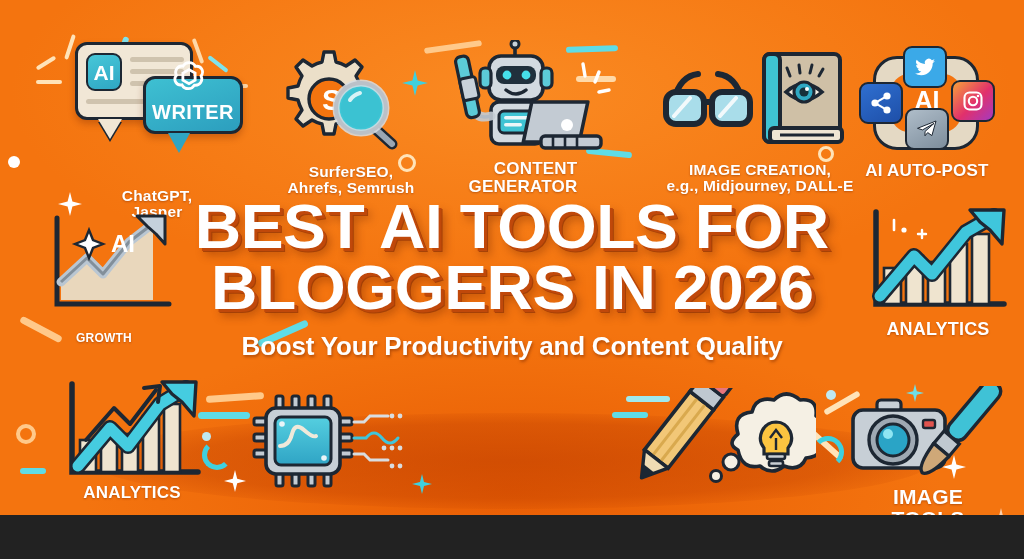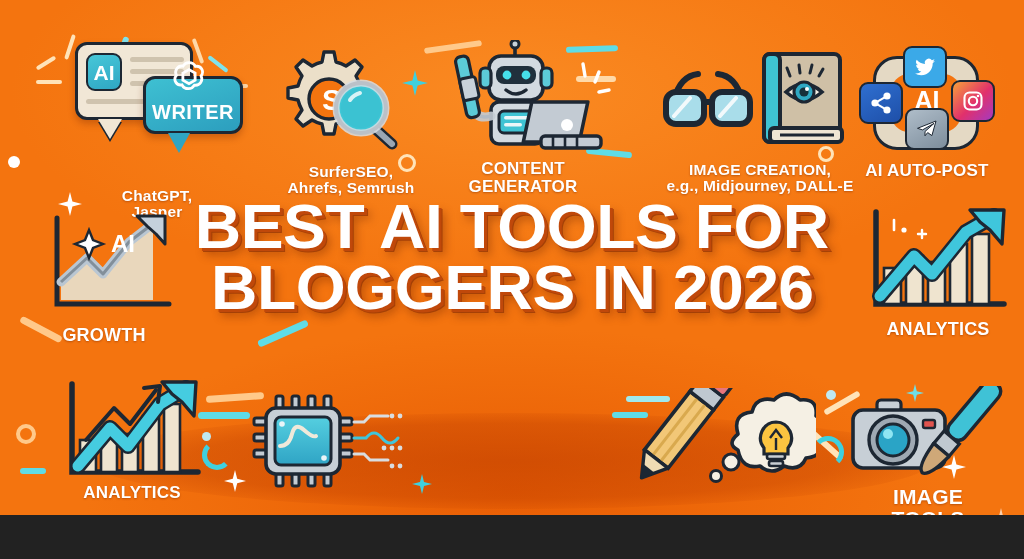--- a/index.html
+++ b/index.html
@@ -252,21 +252,21 @@
         <line x1="132" y1="96" x2="132" y2="108" stroke="#1D2733" stroke-width="2.6"></line>
         <line x1="144" y1="96" x2="144" y2="108" stroke="#1D2733" stroke-width="2.6"></line>
 
         <g stroke="#FFFFFF" stroke-width="3.4" stroke-linecap="round">
           <line x1="152" y1="36" x2="150" y2="24"></line>
           <line x1="162" y1="42" x2="166" y2="32"></line>
           <line x1="166" y1="52" x2="176" y2="50"></line>
         </g>
       </svg>
     </div>
-    <div class="cap" style="margin-top:2px;font-size:17px;">
+    <div class="cap" style="margin-top:2px;font-size:17px;text-align:right;">
       <div>CONTENT</div>
       <div>GENERATOR</div>
     </div>
   </div>
 
   <div class="cell" style="left:648px;top:44px;width:224px;">
     <div class="ico-wrap" style="width:200px;height:112px;">
       <svg width="200" height="112" viewBox="0 0 200 112">
 
         <g>
@@ -350,21 +350,21 @@
       <svg width="150" height="104" viewBox="0 0 150 104">
         <polyline points="28,6 28,92 140,92" fill="none" stroke="#1D2733" stroke-width="5" stroke-linecap="round"></polyline>
         <path d="M32 88 L32 70 L58 46 L74 62 L100 30 L124 10 L124 88 Z" fill="#E8DCC6" opacity=".95"></path>
         <path d="M32 70 L58 46 L74 62 L100 30 L126 10" fill="none" stroke="#B9C6D2" stroke-width="9" stroke-linejoin="round" stroke-linecap="round"></path>
         <path d="M32 70 L58 46 L74 62 L100 30 L126 10" fill="none" stroke="#1D2733" stroke-width="3" stroke-linejoin="round" fill-opacity="0" opacity=".35"></path>
         <path d="M108 4 L136 4 L136 32 L127 22 L118 14 Z" fill="#C5D1DC" stroke="#1D2733" stroke-width="3" stroke-linejoin="round"></path>
         <path d="M8 14 l4 10 10 4 -10 4 -4 10 -4-10 -10-4 10-4z" transform="translate(52,4)" fill="#FFFFFF" stroke="#1D2733" stroke-width="2.4"></path>
         <text x="82" y="40" font-family="Liberation Sans, sans-serif" font-size="24" font-weight="700" fill="#FFFFFF">AI</text>
       </svg>
     </div>
-    <div class="cap" style="margin-top:10px;font-size:18px;">GROWTH</div>
+    <div class="cap" style="margin-top:16px;font-size:12px;">GROWTH</div>
   </div>
 
   <div class="cell" style="left:858px;top:204px;width:160px;">
     <div class="ico-wrap" style="width:152px;height:114px;">
       <svg width="152" height="114" viewBox="0 0 152 114">
         <polyline points="14,8 14,100 142,100" fill="none" stroke="#1D2733" stroke-width="5.5" stroke-linecap="round"></polyline>
         <g fill="#EFE4CF" stroke="#1D2733" stroke-width="2.6">
           <rect x="22" y="64" width="17" height="36"></rect>
           <rect x="44" y="52" width="17" height="48"></rect>
           <rect x="66" y="58" width="17" height="42"></rect>
@@ -378,20 +378,21 @@
         <line x1="32" y1="16" x2="32" y2="26" stroke="#FFFFFF" stroke-width="2.6" stroke-linecap="round"></line>
         <path d="M60 26 l0 8 M56 30 l8 0" stroke="#FFFFFF" stroke-width="2.4" stroke-linecap="round"></path>
       </svg>
     </div>
     <div class="cap" style="margin-top:2px;font-size:18px;">ANALYTICS</div>
   </div>
 
   <div id="title-block">
     <div class="title-line">BEST AI TOOLS FOR</div>
     <div class="title-line">BLOGGERS IN 2026</div>
+    <div class="subtitle">Boost Your Productivity and Content Quality</div>
   </div>
 
   <div class="cell" style="left:52px;top:378px;width:160px;">
     <div class="ico-wrap" style="width:152px;height:106px;">
       <svg width="152" height="106" viewBox="0 0 152 106">
         <polyline points="16,6 16,94 142,94" fill="none" stroke="#1D2733" stroke-width="5.5" stroke-linecap="round"></polyline>
         <g fill="#EFE4CF" stroke="#1D2733" stroke-width="2.6">
           <rect x="24" y="62" width="16" height="32"></rect>
           <rect x="45" y="50" width="16" height="44"></rect>
           <rect x="66" y="56" width="16" height="38"></rect>

